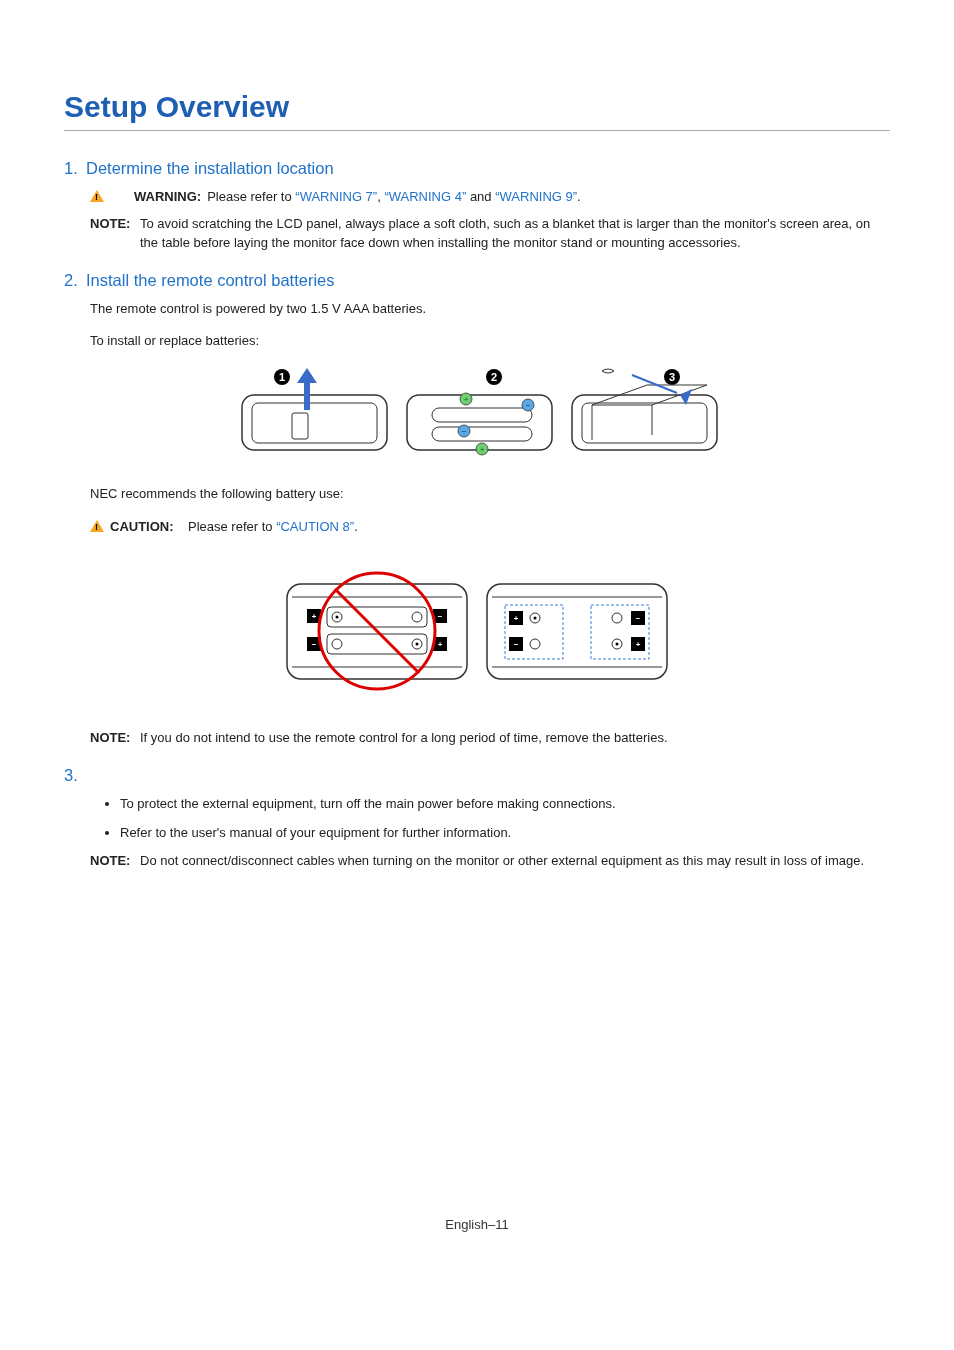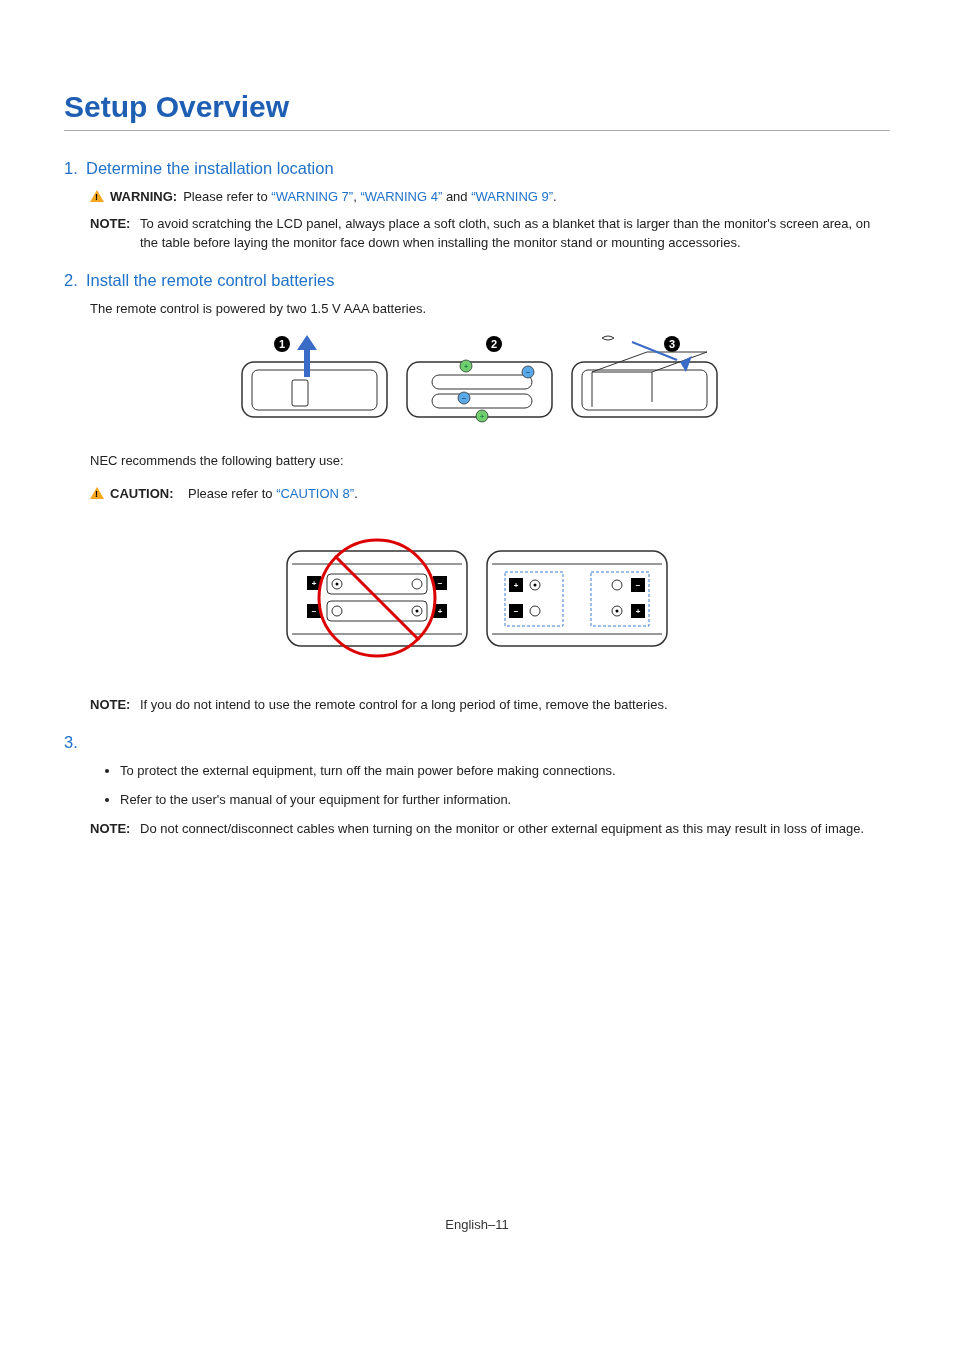--- a/index.html
+++ b/index.html
@@ -61,20 +61,21 @@
     left: -2px;
     top: 1px;
     font-size: 9px;
     font-weight: bold;
     color: #000;
   }
   .label-bold {
     font-weight: bold;
     margin-right: 6px;
     flex-shrink: 0;
+    margin-left: 24px;
   }
   .note-label {
     font-weight: bold;
     min-width: 50px;
     flex-shrink: 0;
   }
   .caution-label {
     font-weight: bold;
     min-width: 78px;
     flex-shrink: 0;
@@ -153,20 +154,21 @@
     <span class="note-label">NOTE:</span>
     <span class="body-text">To avoid scratching the LCD panel, always place a soft cloth, such as a blanket that is larger than the monitor's screen area, on the table before laying the monitor face down when installing the monitor stand or mounting accessories.</span>
   </div>
 
   <div class="section-heading">
     <span class="num">2.</span>
     <span>Install the remote control batteries</span>
   </div>
 
   <div class="para indent1">The remote control is powered by two 1.5 V AAA batteries.</div>
+  <div class="para indent1">To install or replace batteries:</div>
 
   <div class="diagram-block">
     <svg width="490" height="100" viewBox="0 0 490 100">
 
       <circle class="badge" cx="50" cy="12" r="8"></circle>
         <text class="badge-text" x="50" y="12">1</text>
       <rect class="remote-outline" x="10" y="30" width="145" height="55" rx="12"></rect>
       <rect class="thinfill" x="20" y="38" width="125" height="40" rx="6"></rect>
       <rect class="thinfill" x="60" y="48" width="16" height="26" rx="2"></rect>
       <rect class="arrow-blue" x="72" y="15" width="6" height="30"></rect>

